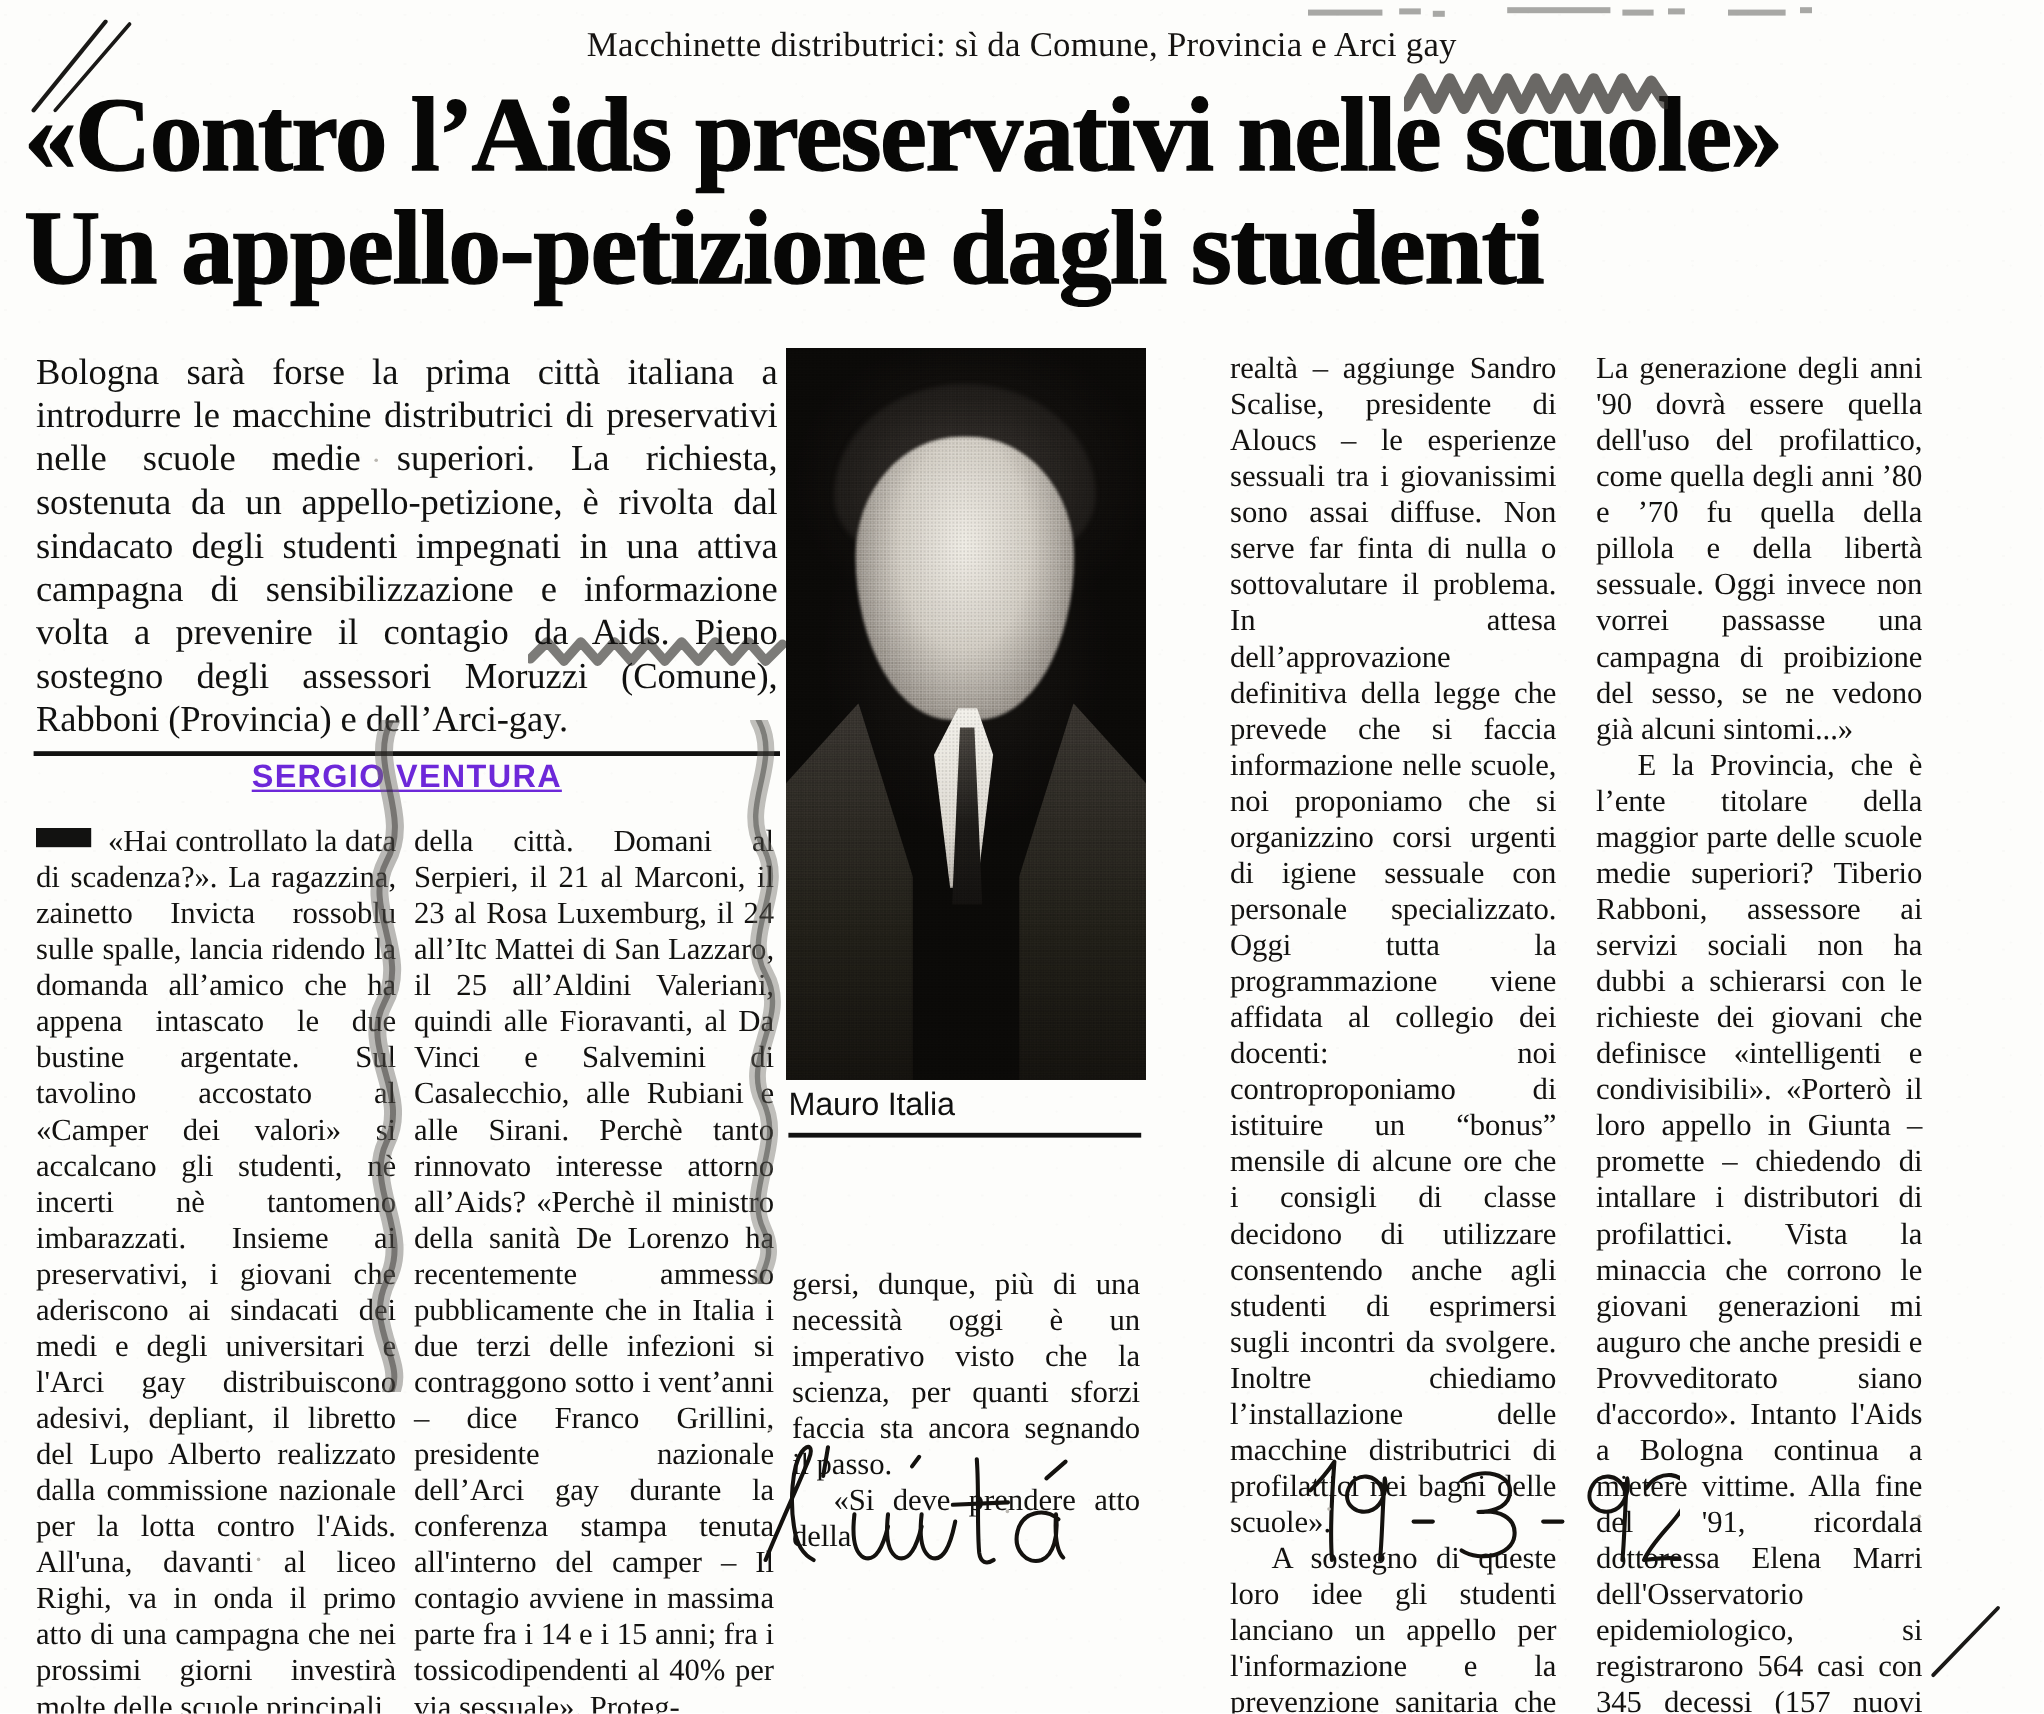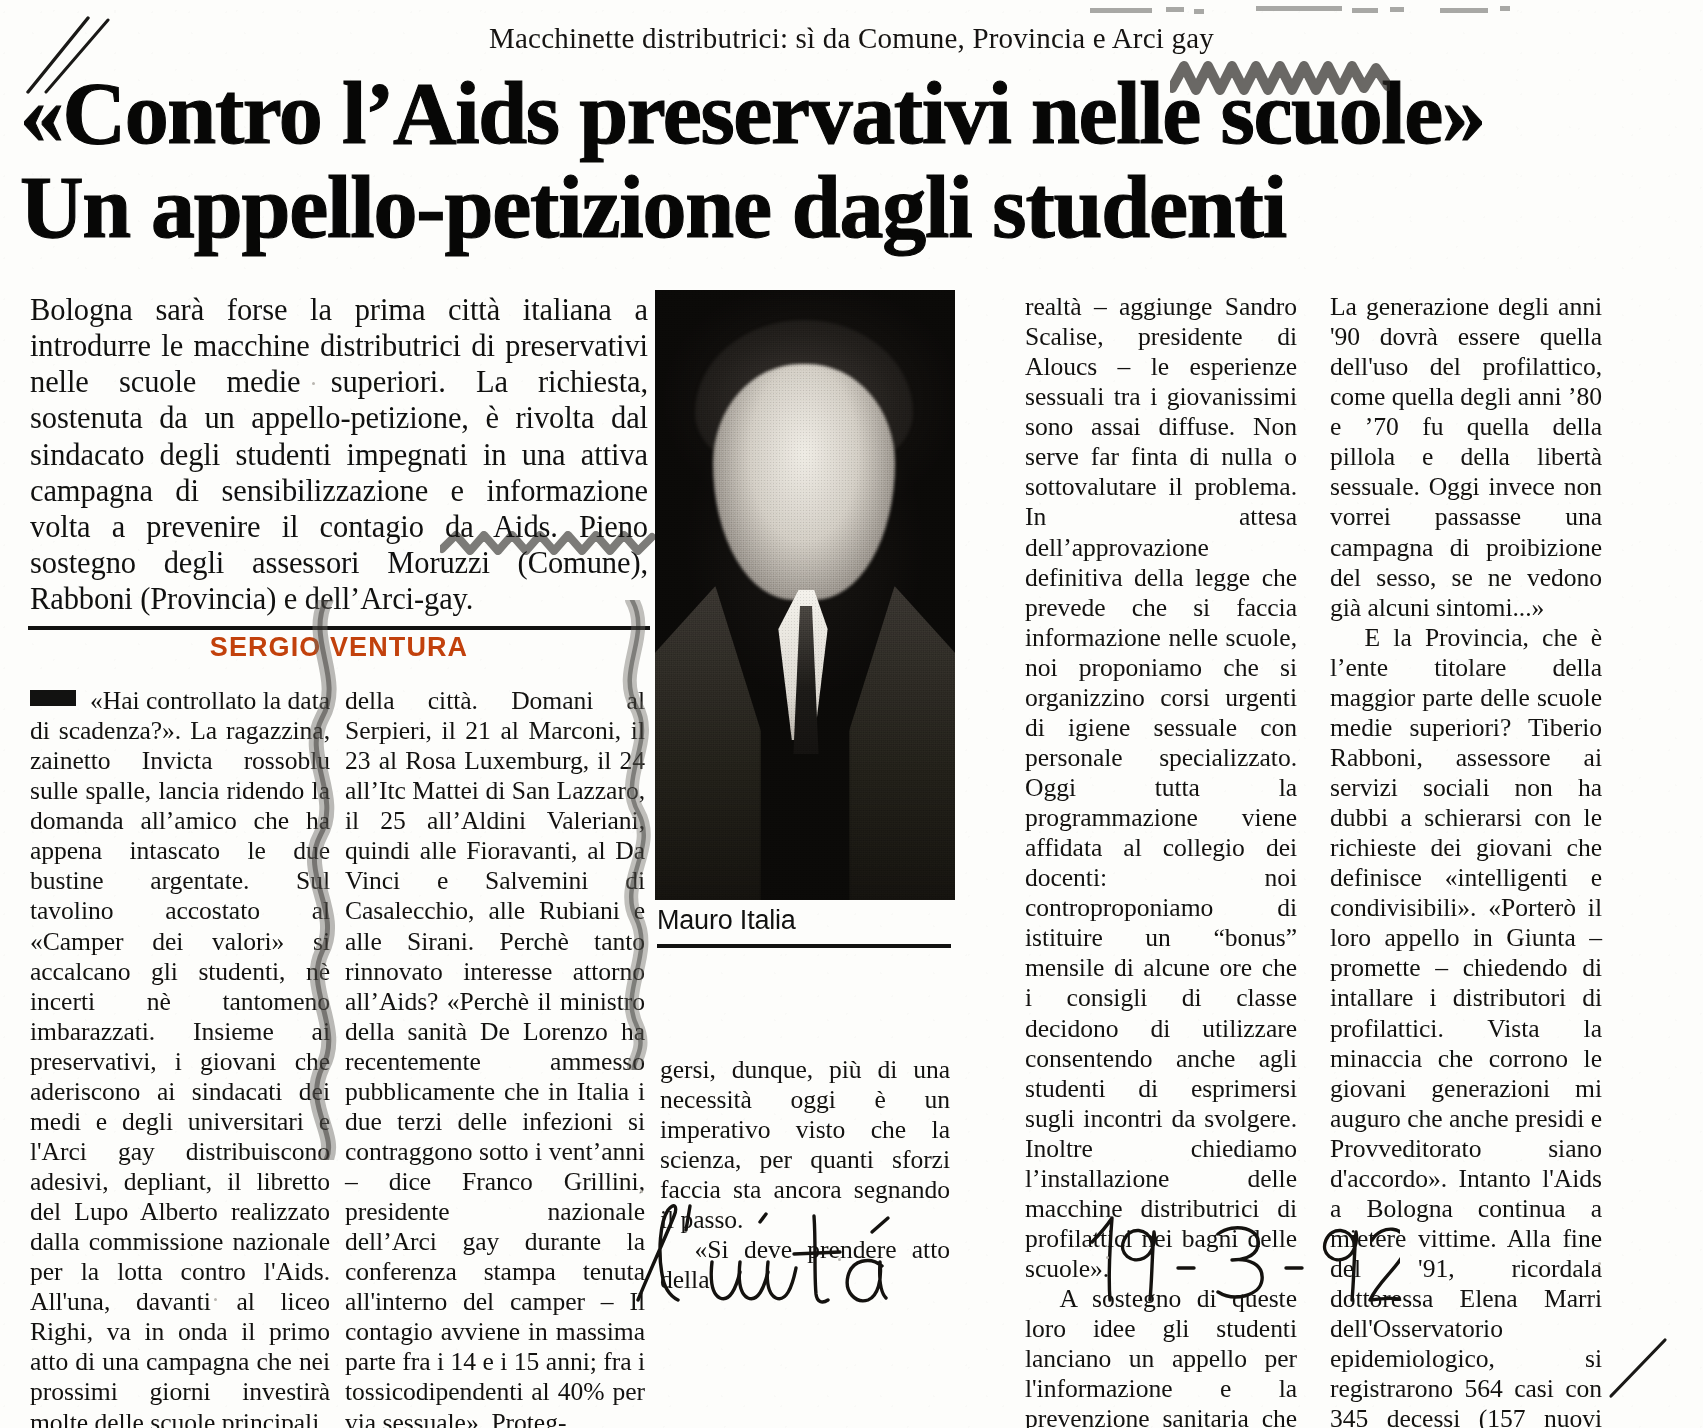--- a/index.html
+++ b/index.html
@@ -143,21 +143,22 @@
   .byline {
     position: absolute;
     left: 28px;
     top: 632px;
     width: 622px;
     text-align: center;
     font-family: "Liberation Sans", sans-serif;
     font-weight: bold;
     font-size: 27px;
     letter-spacing: 1.1px;
-    color: #c2410c;
+    color: #6d28d9;
+    text-decoration: underline;
   }
 
   
   #col1 { left: 30px;   top: 686px;  width: 300px; }
   #col2 { left: 345px;  top: 686px;  width: 300px; }
   #col3 { left: 660px;  top: 1055px; width: 290px; }
   #col4 { left: 1025px; top: 292px;  width: 272px; }
   #col5 { left: 1330px; top: 292px;  width: 272px; }
 
   .dingbat {

